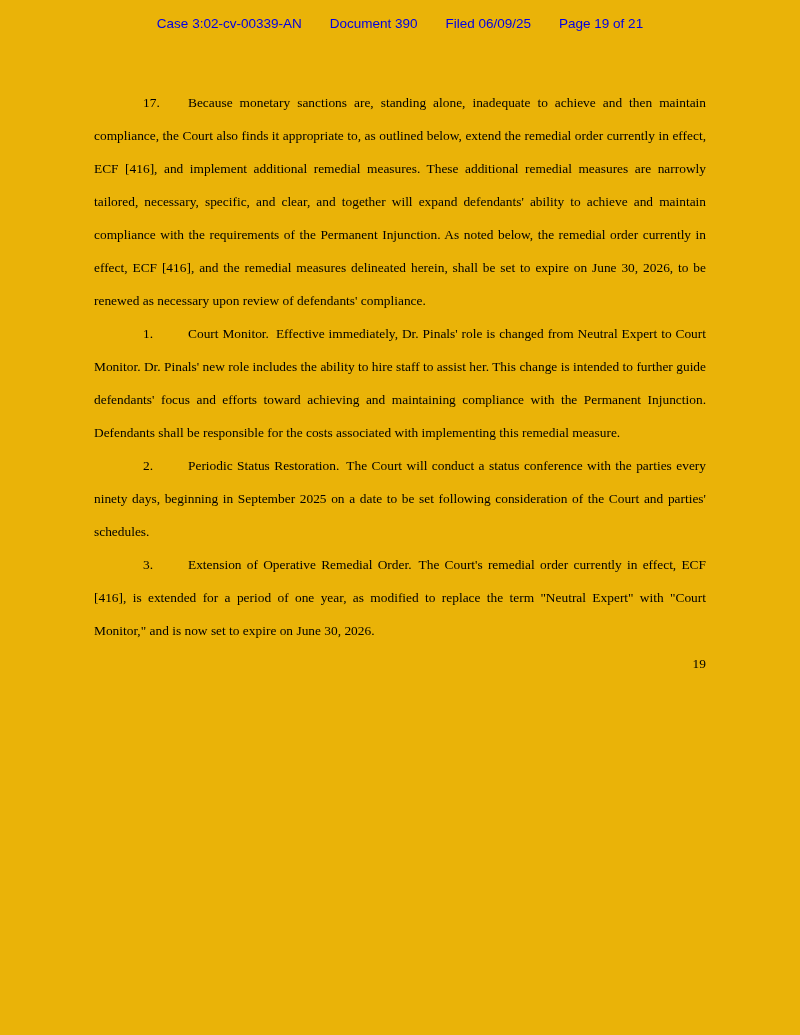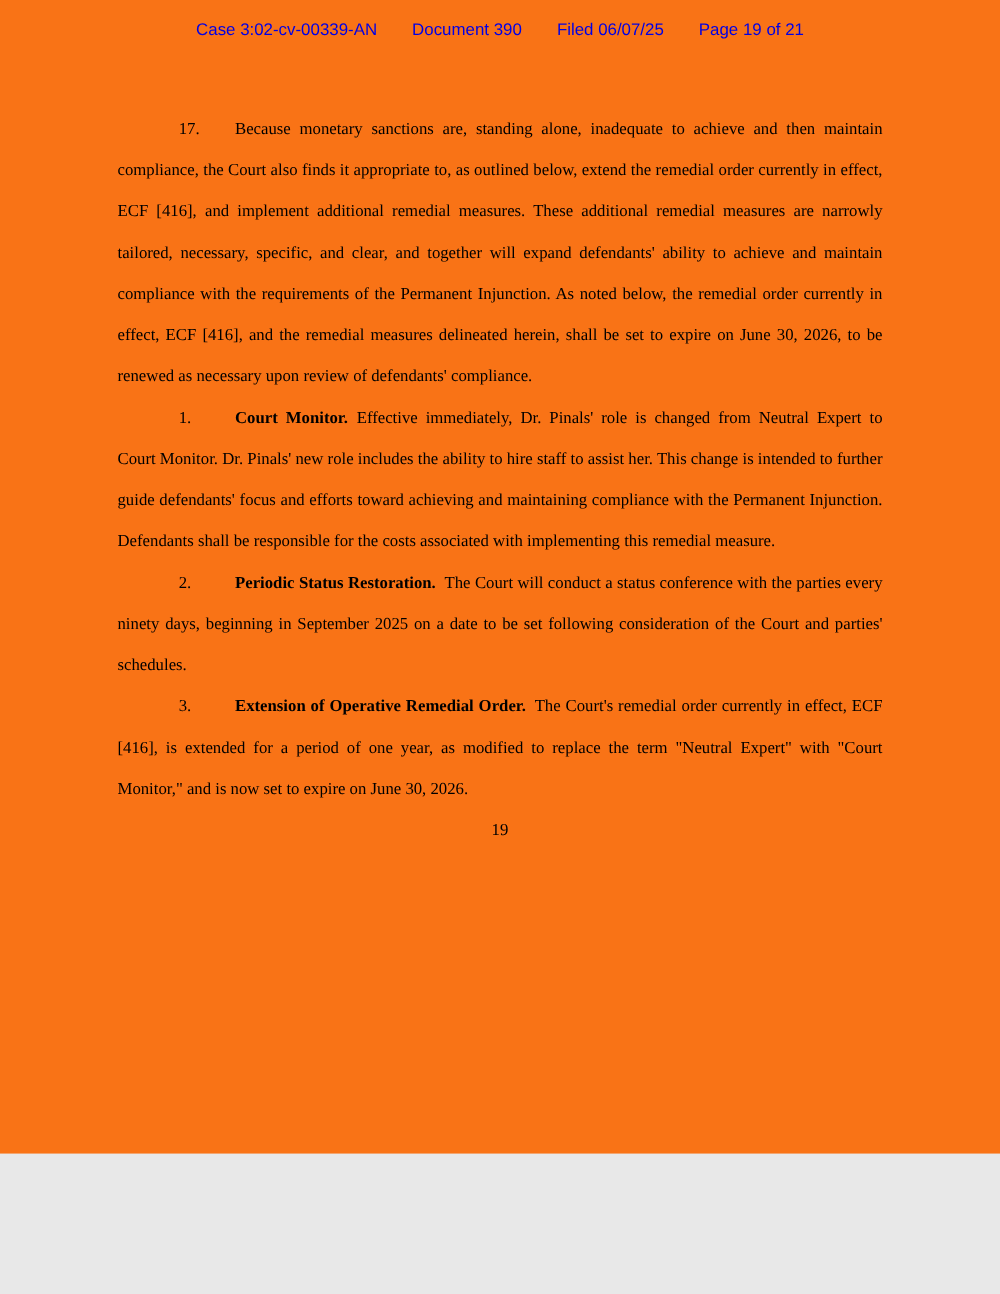--- a/index.html
+++ b/index.html
@@ -1,20 +1,20 @@
 <!DOCTYPE html>
 <html style="--header-blue: #0000e6;"><head>
 <meta charset="utf-8">
 <style>
   html, body { margin: 0; padding: 0; background: #e8e8e8; }
   .page {
     position: relative;
     width: 800px;
-    height: 923px;
-    background: #f97316;
+    height: 1035px;
+    background: #eab308;
     margin: 0 auto;
     overflow: hidden;
     font-family: "Liberation Serif", "DejaVu Serif", serif;
     font-size: 13.4px;
     color: #000000;
   }
   .stamp {
     padding-top: 16px;
     display: flex;
     justify-content: center;
@@ -39,48 +39,48 @@
     display: inline-block;
     width: 45px;
     text-indent: 0;
   }
   .num-sub {
     display: inline-block;
     width: 47px;
     text-indent: 0;
   }
   .lbl-bold {
-    font-weight: bold;
+    font-weight: normal;
     margin-right: 7px;
     margin-top: 40px;
   }
   .lbl-italic {
     font-style: italic;
     margin-right: 7px;
   }
   .heading {
     margin: 0;
     text-align: center;
     font-weight: bold;
   }
   .page-number {
     margin: 0;
-    text-align: center;
+    text-align: right;
     text-indent: 0;
   }
 </style>
 </head>
 <body>
 
 <div class="page">
 
   <div class="stamp">
     <span>Case 3:02-cv-00339-AN</span>
     <span>Document 390</span>
-    <span>Filed 06/07/25</span>
+    <span>Filed 06/09/25</span>
     <span>Page 19 of 21</span>
   </div>
 
   <div class="doc-body">
 
 
 
     <p class="p ti-1"><span class="num">17.</span><span>Because monetary sanctions are, standing alone, inadequate to achieve and then maintain compliance, the Court also finds it appropriate to, as outlined below, extend the remedial order currently in effect, ECF [416], and implement additional remedial measures.  These additional remedial measures are narrowly tailored, necessary, specific, and clear, and together will expand defendants' ability to achieve and maintain compliance with the requirements of the Permanent Injunction.  As noted below, the remedial order currently in effect, ECF [416], and the remedial measures delineated herein, shall be set to expire on June 30, 2026, to be renewed as necessary upon review of defendants' compliance.</span></p>
 
 

